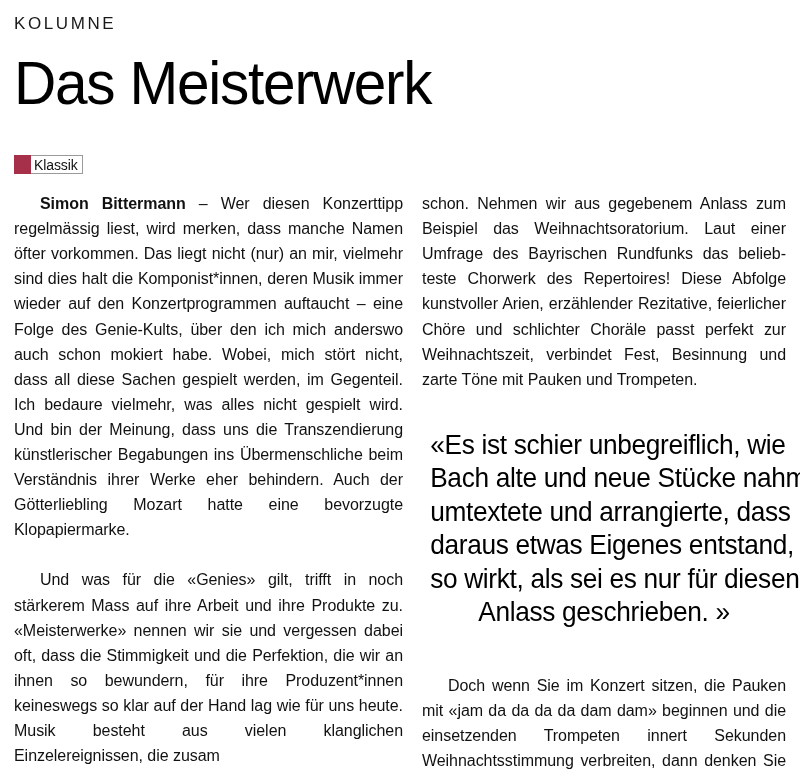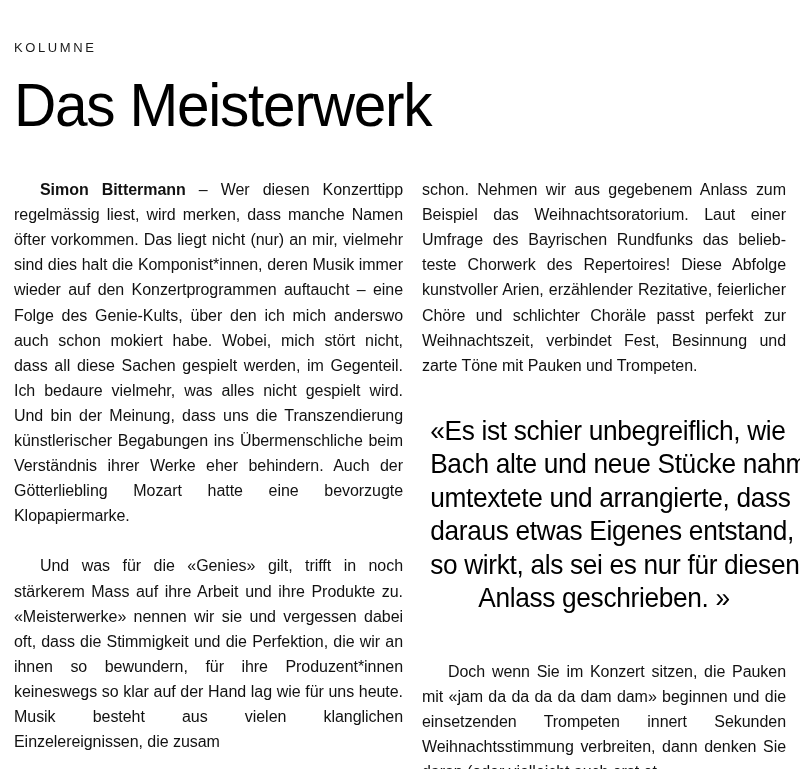--- a/index.html
+++ b/index.html
@@ -21,28 +21,27 @@
     position: relative;
     width: 800px;
     height: 769px;
     background: #ffffff;
     box-sizing: border-box;
     padding: 0 14px;
   }
 
   
   .kicker {
-    font-size: 13px;
+    font-size: 17px;
     font-weight: 400;
     letter-spacing: 2.6px;
     line-height: 1;
     color: #1a1a1a;
     padding-top: 15px;
     text-transform: uppercase;
-    margin-top: 26px;
   }
 
   
   .headline {
     font-size: 61px;
     font-weight: 400;
     line-height: 1.02;
     letter-spacing: -1.3px;
     color: #000000;
     margin-top: 20px;
@@ -142,20 +141,26 @@
 </style>
 </head>
 <body>
 
 <div id="page">
 
   <div class="kicker">KOLUMNE</div>
 
   <h1 class="headline">Das Meisterwerk</h1>
 
+  <div class="tagbar">
+    <span class="tag-swatch"></span>
+    <span class="tag-box">
+      <span class="tag-label">Klassik</span>
+    </span>
+  </div>
 
   <div class="columns">
 
     <div class="col col-left">
 
       <p class="body indent"><span class="lead">Simon Bittermann</span><span> – Wer diesen Konzert­tipp regelmässig liest, wird merken, dass man­che Namen öfter vorkommen. Das liegt nicht (nur) an mir, vielmehr sind dies halt die Kompo­nist*innen, deren Musik immer wieder auf den Konzertprogrammen auftaucht – eine Folge des Genie-Kults, über den ich mich anderswo auch schon mokiert habe. Wobei, mich stört nicht, dass all diese Sachen gespielt werden, im Ge­genteil. Ich bedaure vielmehr, was alles nicht ge­spielt wird. Und bin der Meinung, dass uns die Transzendierung künstlerischer Begabungen ins Übermenschliche beim Verständnis ihrer Werke eher behindern. Auch der Götterliebling Mozart hatte eine bevorzugte Klopapiermarke.</span></p>
 
       <p class="body indent">Und was für die «Genies» gilt, trifft in noch stärkerem Mass auf ihre Arbeit und ihre Produk­te zu. «Meisterwerke» nennen wir sie und ver­gessen dabei oft, dass die Stimmigkeit und die Perfektion, die wir an ihnen so bewundern, für ihre Produzent*innen keineswegs so klar auf der Hand lag wie für uns heute. Musik besteht aus vielen klanglichen Einzelereignissen, die zusam­</p>
 
     </div>

